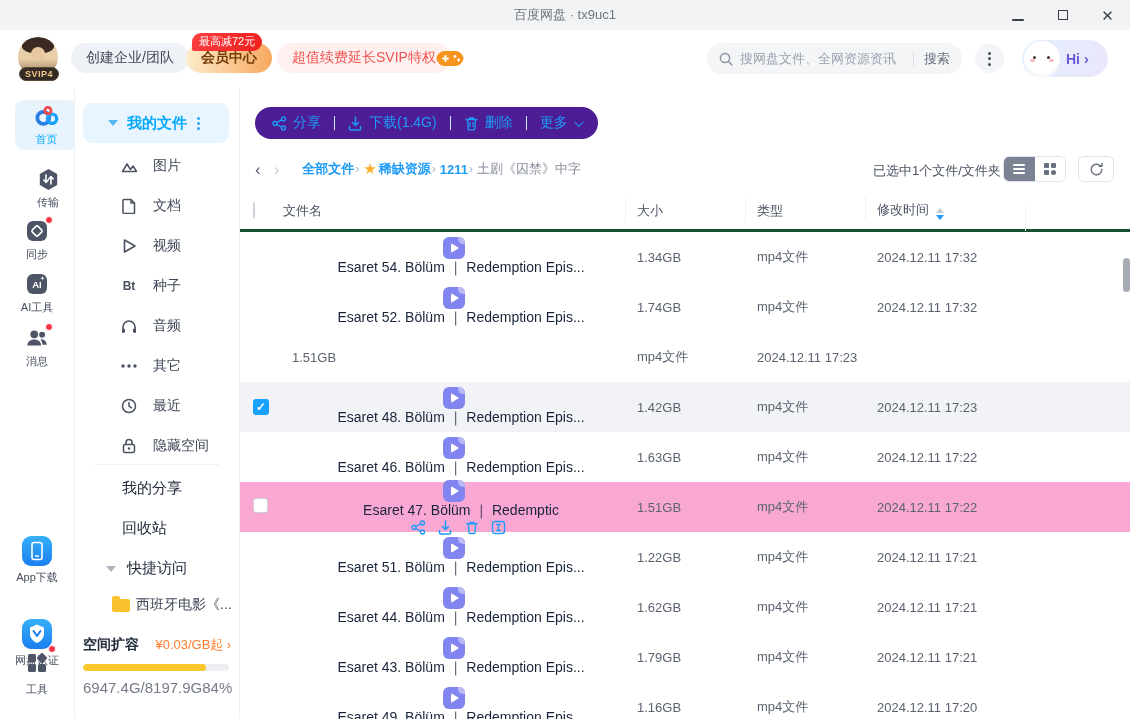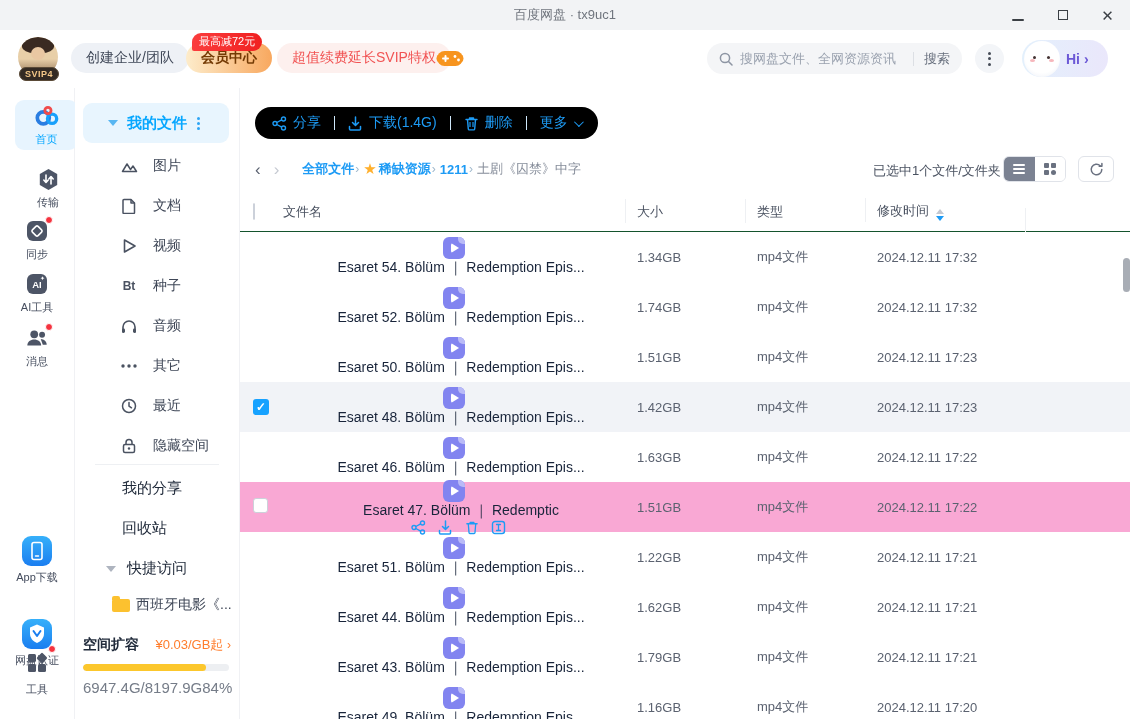--- a/index.html
+++ b/index.html
@@ -77,21 +77,21 @@
   .storage .row1 { display:flex; align-items:center; justify-content:space-between;text-align:right; }
   .storage .expand { font-size:14px; font-weight:bold; color:#212b3b; }
   .storage .price { font-size:13px; color:#ff7d2c; }
   .storage .price .ar { font-size:12px; }
   .bar { margin-top:10px; width:146px; height:7px; border-radius:4px; background:#edeff2; overflow:hidden; }
   .bar .fill { height:100%; border-radius:4px; background:#fcc72c; }
   .storage .row2 { margin-top:8px; display:flex; justify-content:space-between; font-size:15px; color:#757c88; }
 
   
   .main { position:absolute; top:88px; left:240px; width:890px; height:631px; background:#fff; }
-  .toolbar { position:absolute; left:15px; top:19px; height:32px; background:#000000; border-radius:16px; display:flex; align-items:center; padding:0 17px; }
+  .toolbar { position:absolute; left:15px; top:19px; height:32px; background:#4c1d95; border-radius:16px; display:flex; align-items:center; padding:0 17px; }
   .tb-item { display:flex; align-items:center; gap:6px; color:#1d9bf5; font-size:14px; white-space:nowrap; }
   .tb-sep { width:1px; height:14px; background:#cfe8fb; margin:0 13px; }
   .chev { width:7px; height:7px; border-right:1.5px solid #1d9bf5; border-bottom:1.5px solid #1d9bf5; transform:rotate(45deg) translateY(-2px); }
 
   .crumbs { position:absolute; left:15px; top:68px; height:26px; display:flex; align-items:center; }
   .nav-arrow { font-size:17px; line-height:1; }
   .back { color:#5a6170; } .fwd { color:#c6cad2; margin-left:13px; }
   .crumb-list { display:flex; align-items:center; margin-left:23px; }
   .crumb { color:#1d9bf5; font-weight:bold; font-size:13px; }
   .crumb-sep { color:#9fb8cc; font-size:12px; margin:0 4px 0 1px; }
@@ -102,21 +102,21 @@
   .view-toggle { position:absolute; left:763px; top:68px; width:63px; height:26px; border:1px solid #e0e3e9; border-radius:6px; display:flex; overflow:hidden; }
   .vt-seg { flex:1; display:flex; align-items:center; justify-content:center; background:#fff; }
   .vt-seg.active { background:#7b8292; }
   .hamb { display:flex; flex-direction:column; gap:2.5px; }
   .hamb i { width:12px; height:1.8px; background:#fff; border-radius:1px; }
   .gridic { width:12px; height:12px; display:grid; grid-template-columns:1fr 1fr; gap:1.8px; }
   .gridic i { background:#6a7180; border-radius:1px; }
   .gridic i:last-child { border-radius:50%; }
   .refresh { position:absolute; left:838px; top:68px; width:36px; height:26px; border:1px solid #e0e3e9; border-radius:6px; display:flex; align-items:center; justify-content:center; }
 
-  .thead { position:absolute; top:104px; left:0; width:890px; height:40px; border-bottom:1px solid #14532d; display:grid; grid-template-columns:40px 345px 120px 120px 160px 105px; align-items:center; font-size:13px; color:#4a5261; }
+  .thead { position:absolute; top:104px; left:0; width:890px; height:40px; border-bottom:3px solid #14532d; display:grid; grid-template-columns:40px 345px 120px 120px 160px 105px; align-items:center; font-size:13px; color:#4a5261; }
   .thead .cdiv { position:relative; }
   .thead .cdiv:before { content:""; position:absolute; left:0; top:-4px; height:24px; width:1px; background:#eef0f3; }
   .cb { width:15px; height:15px; border:1.5px solid #ccd1da; border-radius:3px; background:#fff; margin-left:13px; }
   .th-name { padding-left:3px; }
   .thead .pad { padding-left:12px; }
   .sorter { display:inline-flex; flex-direction:column; gap:2px; margin-left:7px; vertical-align:1px; }
   .sorter .up { width:0;height:0;border-left:4px solid transparent;border-right:4px solid transparent;border-bottom:5px solid #c3c8d1; }
   .sorter .dn { width:0;height:0;border-left:4px solid transparent;border-right:4px solid transparent;border-top:5px solid #1d9bf5; }
 
   .rows { position:absolute; top:144px; left:0; width:890px; }
@@ -512,25 +512,20 @@
       <span class="fname">Esaret 52. Bölüm ｜ Redemption Epis...</span>
 
     </div>
     <div class="cell">1.74GB</div>
     <div class="cell">mp4文件</div>
     <div class="cell">2024.12.11 17:32</div>
     <div></div>
   </div>
         <div class="frow">
     <div class="cbc"></div>
-    <div class="namecell">
-      <span class="ficon"></span>
-      <span class="fname">Esaret 50. Bölüm ｜ Redemption Epis...</span>
-
-    </div>
     <div class="cell">1.51GB</div>
     <div class="cell">mp4文件</div>
     <div class="cell">2024.12.11 17:23</div>
     <div></div>
   </div>
         <div class="frow selected">
     <div class="cbc">
             <span class="cb-on">✓</span>
           </div>
     <div class="namecell">

